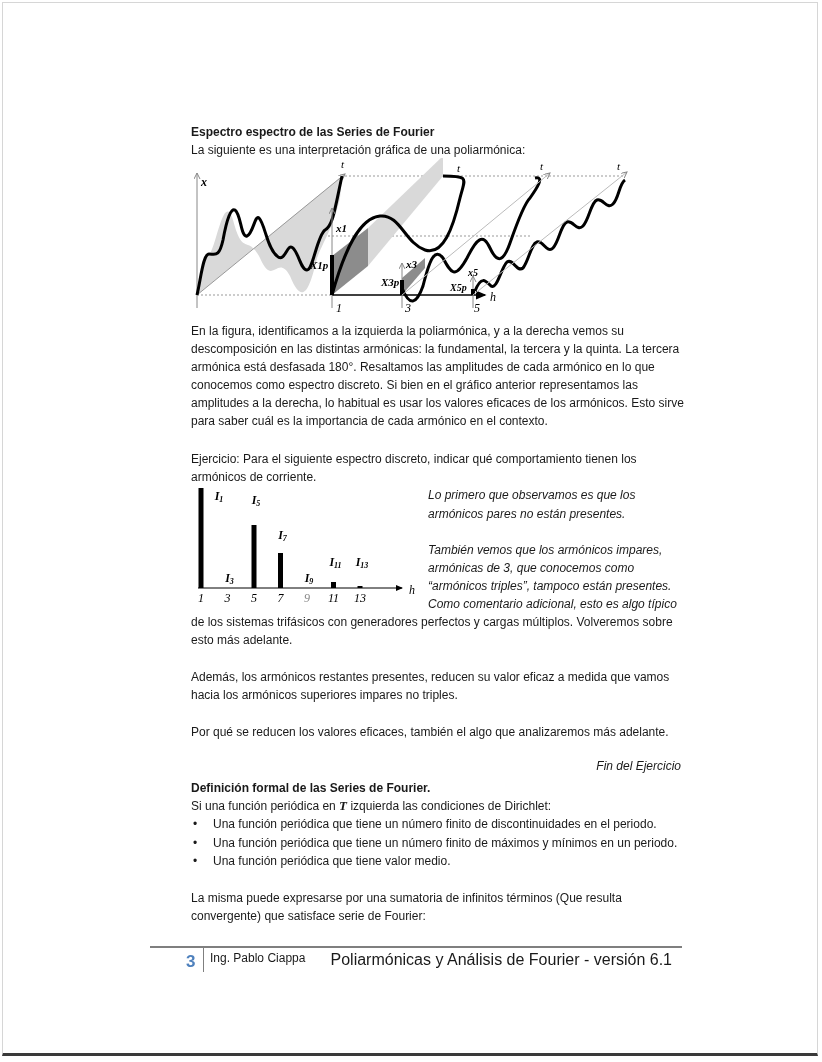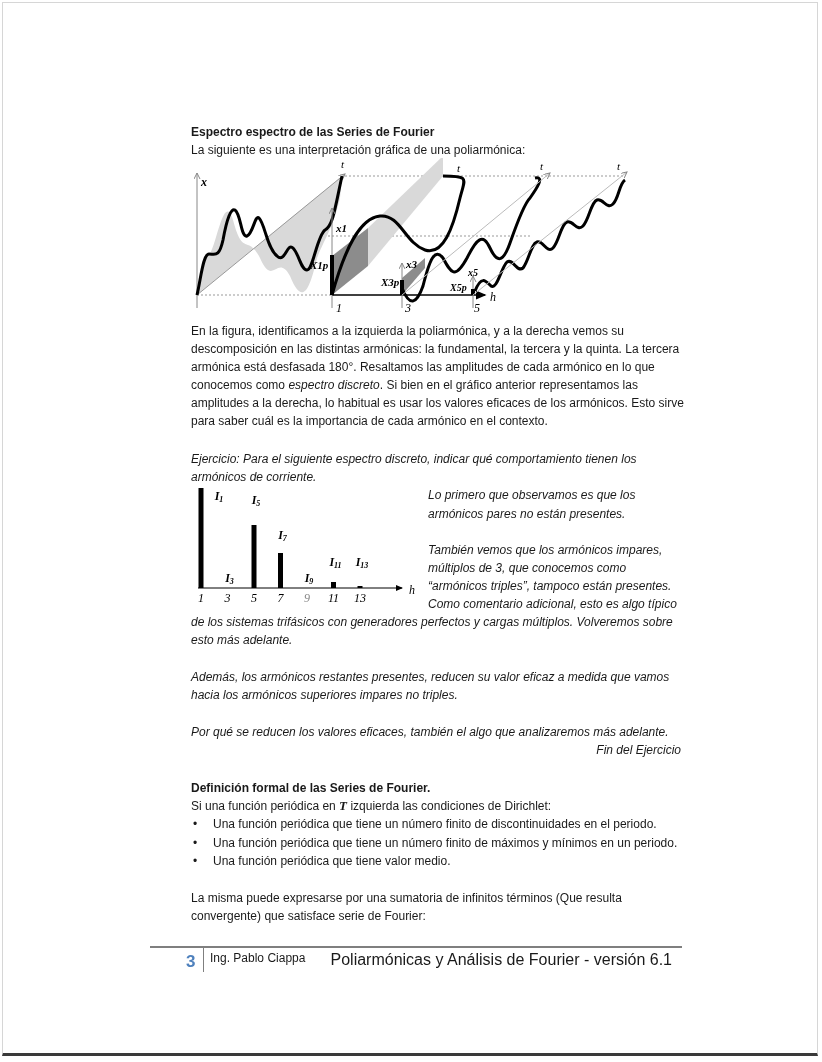--- a/index.html
+++ b/index.html
@@ -2,22 +2,22 @@
 <html><head>
 <meta charset="utf-8">
 <style>
   html, body { margin: 0; padding: 0; background: #ffffff; }
   body { width: 822px; height: 1062px; position: relative; overflow: hidden;
          font-family: "Liberation Sans", sans-serif; color: #1a1a1a; }
   .page-frame { position: absolute; left: 2px; top: 2px; width: 816px; height: 1054px;
          border: 1px solid #d6d6d6; border-bottom: 3px solid #3a3a3a; box-sizing: border-box; }
   .t { position: absolute; left: 191px; font-size: 12px; line-height: 18px; white-space: nowrap; }
   .b { font-weight: bold; }
-  .i { font-style: italic; }
-  .r { position: absolute; right: 141px; font-size: 12px; line-height: 18px; font-style: italic; }
+  .i { }
+  .r { position: absolute; right: 141px; font-size: 12px; line-height: 18px; font-style: italic; margin-top: 16px; }
   .side { position: absolute; left: 428px; font-size: 12px; line-height: 18.5px; font-style: italic; white-space: nowrap; }
   .bullet { position: absolute; left: 193px; font-size: 12px; line-height: 18px; }
   .btext { position: absolute; left: 213px; font-size: 12px; line-height: 18px; white-space: nowrap; }
   svg text { font-family: "Liberation Serif", serif; }
   .footer-rule { position: absolute; left: 150px; top: 946px; width: 532px; height: 2px; background: #7f7f7f; }
   .footer-vrule { position: absolute; left: 203px; top: 948px; width: 1px; height: 24px; background: #7f7f7f; }
   .footer-num { position: absolute; left: 186px; top: 952px; font-size: 17px; font-weight: bold; color: #4f81bd; }
   .footer-author { position: absolute; left: 210px; top: 951px; font-size: 12px; }
   .footer-title { position: absolute; right: 150px; top: 951px; font-size: 16px; }
 </style>
@@ -121,21 +121,21 @@
       <text x="145.5" y="86" font-size="12" font-style="italic" font-weight="bold" text-anchor="middle"><tspan>I</tspan><tspan font-size="8" dy="2">11</tspan></text>
       <rect x="167.5" y="106" width="5" height="2" fill="#000"></rect>
       <text x="170" y="122" font-size="12" font-style="italic" text-anchor="middle" fill="#000">13</text>
       <text x="172" y="86" font-size="12" font-style="italic" font-weight="bold" text-anchor="middle"><tspan>I</tspan><tspan font-size="8" dy="2">13</tspan></text>
     </g>
 </svg>
 
 <div class="side" style="top:486px">Lo primero que observamos es que los</div>
 <div class="side" style="top:505px">armónicos pares no están presentes.</div>
 <div class="side" style="top:541px">También vemos que los armónicos impares,</div>
-<div class="side" style="top:559px">múltiplos de 3, que conocemos como</div>
+<div class="side" style="top:559px">armónicas de 3, que conocemos como</div>
 <div class="side" style="top:577px">“armónicos triples”, tampoco están presentes.</div>
 <div class="side" style="top:595px">Como comentario adicional, esto es algo típico</div>
 
 <div class="t i" style="top:613px">de los sistemas trifásicos con generadores perfectos y cargas múltiplos. Volveremos sobre</div>
 <div class="t i" style="top:631px">esto más adelante.</div>
 
 <div class="t i" style="top:668px">Además, los armónicos restantes presentes, reducen su valor eficaz a medida que vamos</div>
 <div class="t i" style="top:686px">hacia los armónicos superiores impares no triples.</div>
 
 <div class="t i" style="top:723px">Por qué se reducen los valores eficaces, también el algo que analizaremos más adelante.</div>

